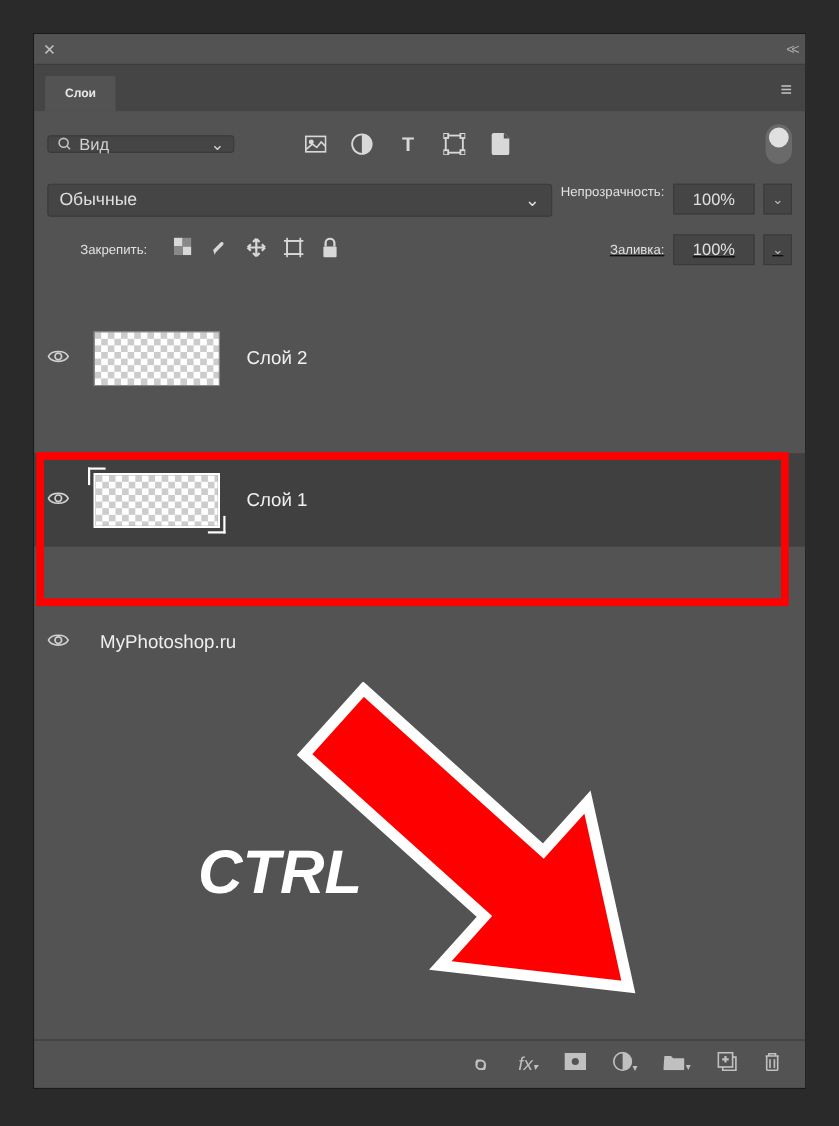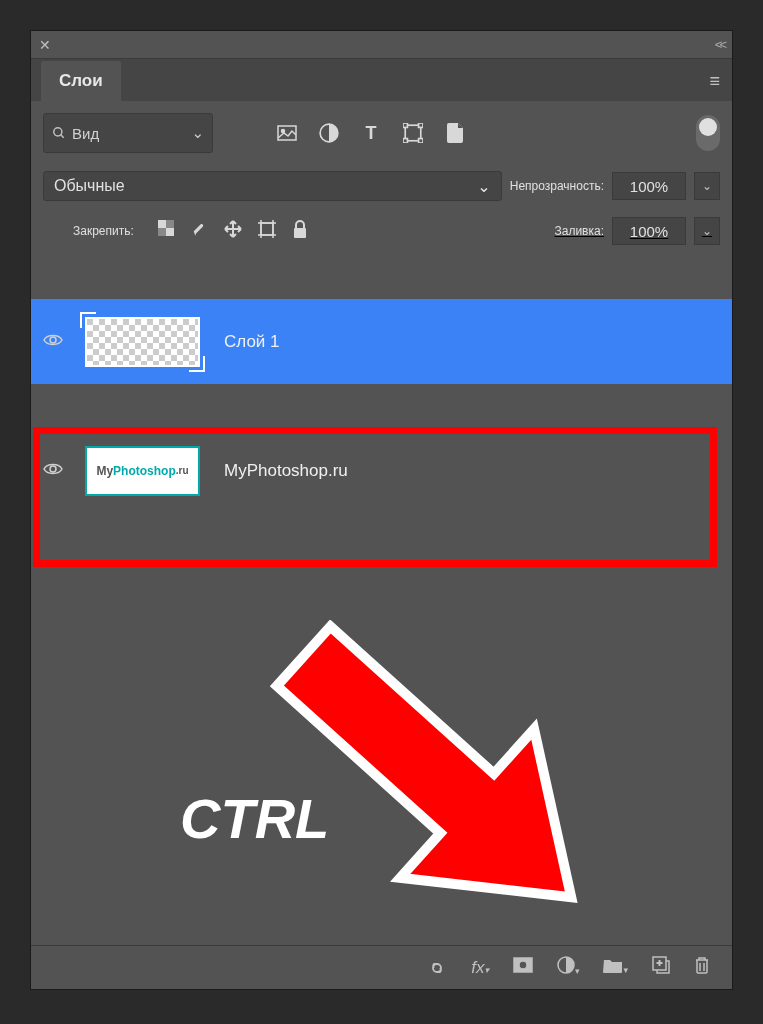--- a/index.html
+++ b/index.html
@@ -44,21 +44,21 @@
 .tabbar {
   height: 42px;
   background: #454545;
   display: flex;
   align-items: flex-end;
   position: relative;
 }
 .tab {
   background: #535353;
   color: #e8e8e8;
-  font-size: 17px;
+  font-size: 11px;
   font-weight: 600;
   padding: 10px 18px;
   margin-left: 10px;
   border-top-left-radius: 2px;
   border-top-right-radius: 2px;
 }
 .menu-icon {
   position: absolute;
   right: 12px;
   top: 12px;
@@ -66,21 +66,21 @@
   font-size: 18px;
 }
 .filter-row {
   display: flex;
   align-items: center;
   padding: 12px 12px;
   gap: 14px;
 }
 .search-box {
   width: 170px;
-  height: 40px;
+  height: 16px;
   background: #454545;
   border: 1px solid #3a3a3a;
   border-radius: 3px;
   display: flex;
   align-items: center;
   padding: 0 8px;
   color: #d0d0d0;
   font-size: 15px;
   justify-content: space-between;
 }
@@ -111,21 +111,20 @@
   position: absolute;
   top: 3px;
   left: 3px;
   width: 18px;
   height: 18px;
   background: #e0e0e0;
   border-radius: 50%;
 }
 .blend-row {
   display: flex;
-  align-items: center;
   padding: 6px 12px;
   gap: 8px;
 }
 .blend-select {
   flex: 1;
   height: 30px;
   background: #454545;
   border: 1px solid #3a3a3a;
   border-radius: 3px;
   display: flex;
@@ -187,21 +186,21 @@
 .layers-area {
   position: relative;
 }
 .layer {
   display: flex;
   align-items: center;
   height: 85px;
   padding: 0 12px;
 }
 .layer.selected {
-  background: #3b82f6;
+  background: #404040;
 }
 .layer.gap-top { margin-top: 32px; }
 .layer.gap-bottom { margin-top: 44px; }
 .eye {
   width: 24px;
   color: #d0d0d0;
   font-size: 18px;
 }
 .thumb {
   width: 115px;
@@ -271,21 +270,21 @@
   padding-right: 22px;
   gap: 24px;
 }
 .bottom-bar span, .bottom-bar .bi {
   color: #c0c0c0;
   font-size: 18px;
 }
 .ctrl-label {
   position: absolute;
   left: 180px;
-  top: 786px;
+  top: 760px;
   color: #fff;
   font-size: 56px;
   font-weight: 700;
   font-style: italic;
   z-index: 10;
 }
 .arrow-svg {
   position: absolute;
   left: 220px;
   top: 620px;
@@ -391,20 +390,32 @@
     </div>
     <div class="fill-group">
       <span class="lbl">Заливка:</span>
       <div class="pct-input">100%</div>
       <div class="chev-btn">⌄</div>
     </div>
   </div>
 
   <div class="layers-area">
 
+    <div class="layer gap-top">
+      <span class="eye">
+        <svg width="20" height="14" viewBox="0 0 20 14" fill="none" stroke="#d0d0d0" stroke-width="1.5">
+            <path d="M1 7 C4 1 16 1 19 7 C16 13 4 13 1 7 Z"></path>
+            <circle cx="10" cy="7" r="3"></circle>
+          </svg>
+      </span>
+      <div class="thumb">
+          <div class="thumb-trans"></div>
+        </div>
+      <span class="layer-name">Слой 2</span>
+    </div>
 
     <div class="layer selected gap-bottom">
       <span class="eye">
         <svg width="20" height="14" viewBox="0 0 20 14" fill="none" stroke="#d0d0d0" stroke-width="1.5">
             <path d="M1 7 C4 1 16 1 19 7 C16 13 4 13 1 7 Z"></path>
             <circle cx="10" cy="7" r="3"></circle>
           </svg>
       </span>
       <div class="thumb thumb-corners">
           <div class="thumb-trans thumb-selected"></div>
@@ -412,27 +423,20 @@
       <span class="layer-name">Слой 1</span>
     </div>
 
     <div class="layer gap-bottom">
       <span class="eye">
         <svg width="20" height="14" viewBox="0 0 20 14" fill="none" stroke="#d0d0d0" stroke-width="1.5">
             <path d="M1 7 C4 1 16 1 19 7 C16 13 4 13 1 7 Z"></path>
             <circle cx="10" cy="7" r="3"></circle>
           </svg>
       </span>
-      <div class="thumb">
-        <div class="thumb-mp">
-            <span class="t1">My</span>
-            <span class="t2">Photoshop</span>
-            <span class="t3">.ru</span>
-          </div>
-      </div>
       <span class="layer-name">MyPhotoshop.ru</span>
     </div>
 
     <div class="red-box"></div>
   </div>
 
   <div class="bottom-bar">
     <span class="bi"><svg width="20" height="12" viewBox="0 0 20 12" fill="none" stroke="#c0c0c0" stroke-width="1.8">
           <path d="M7 6 a3 3 0 0 1 0 -4 h3 a3 3 0 0 1 0 8 h-1 M13 6 a3 3 0 0 1 0 4 h-3 a3 3 0 0 1 0 -8 h1" transform="translate(0 1)"></path>
         </svg></span>

